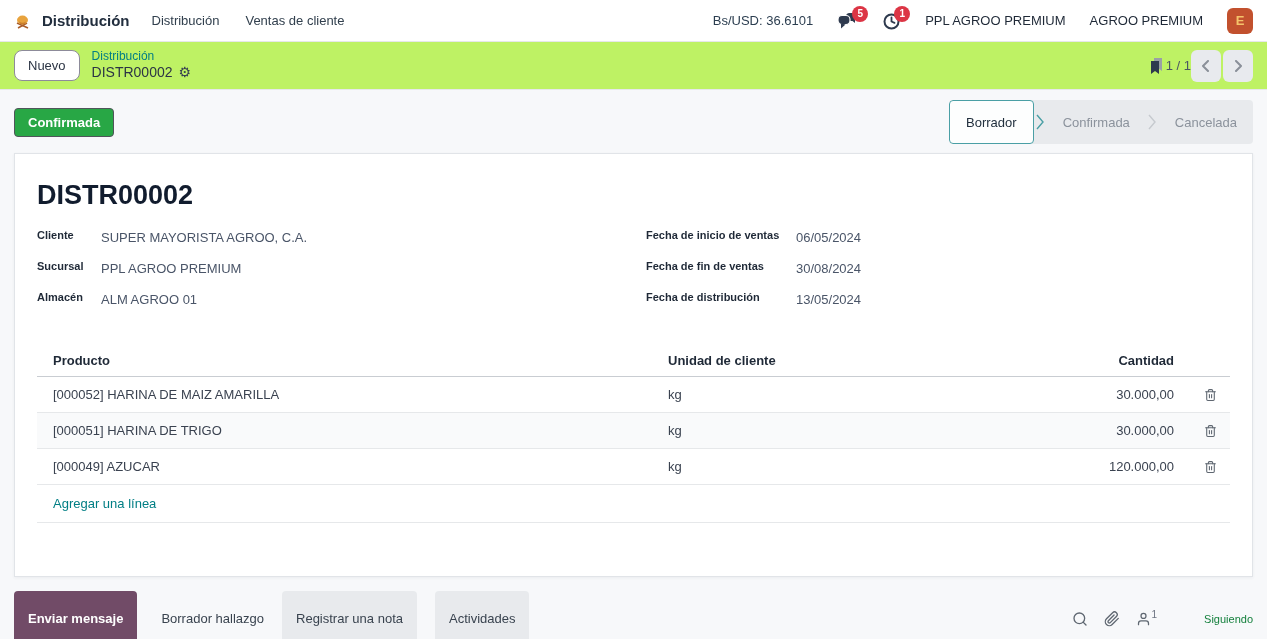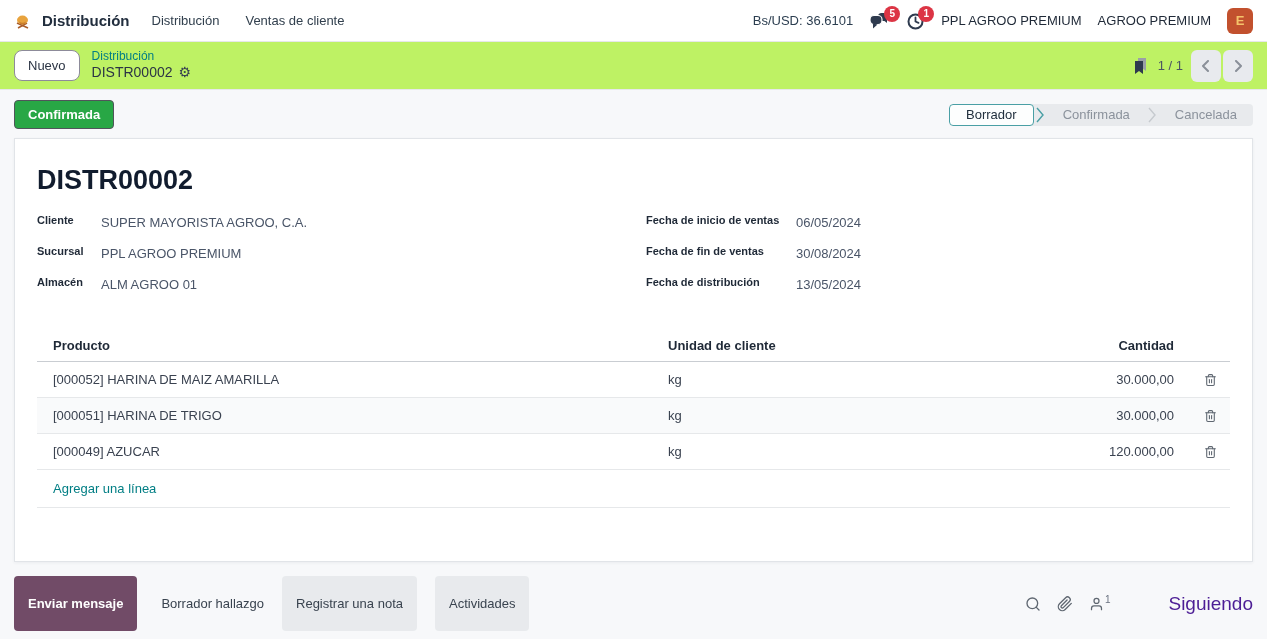--- a/index.html
+++ b/index.html
@@ -14,21 +14,21 @@
 
   
   .navbar {
     height: 42px; background: #fff; border-bottom: 1px solid #e6e8ea;
     display: flex; align-items: center; padding: 0 14px; gap: 10px;
   }
   .nav-left { display: flex; align-items: center; gap: 18px; }
   .app-brand { display: flex; align-items: center; gap: 8px; cursor: pointer; }
   .app-name { font-size: 15px; font-weight: 700; color: #222e3e; }
   .nav-item { font-size: 13px; color: #32404e; padding: 6px 4px; cursor: pointer; }
-  .nav-right { margin-left: auto; display: flex; align-items: center; gap: 16px; }
+  .nav-right { margin-left: auto; display: flex; align-items: center; gap: 24px; }
   .rate { font-size: 13px; color: #2c3e50; }
   .icon-badge-wrap { position: relative; display: inline-flex; cursor: pointer; }
   .badge {
     position: absolute; top: -6px; right: -9px; min-width: 16px; height: 16px;
     background: #dc3545; color: #fff; border-radius: 50%;
     font-size: 10px; font-weight: 700; display: flex; align-items: center; justify-content: center;
     padding: 0 3px;
   }
   .company-name { font-size: 13px; color: #1f2937; cursor: pointer; }
   .avatar {
@@ -44,40 +44,40 @@
   }
   .btn-new {
     background: #fff; border: 1px solid #8d8b9a; border-radius: 8px;
     padding: 7px 13px; font-size: 13px; color: #2c3545; cursor: pointer;
     font-family: inherit;
   }
   .breadcrumbs { margin-left: 12px; line-height: 1.25; }
   .breadcrumb-parent { font-size: 12px; color: #017e84; cursor: pointer; }
   .breadcrumb-current { font-size: 14px; color: #2c3545; display: flex; align-items: center; gap: 6px; }
   .gear { font-size: 14px; color: #374151; cursor: pointer; font-family: "DejaVu Sans", sans-serif; }
-  .cp-right { margin-left: auto; display: flex; align-items: center; gap: 8px; }
+  .cp-right { margin-left: auto; display: flex; align-items: center; gap: 0; }
   .pager-text { font-size: 13px; color: #4b5563; }
   .pager-btns { display: flex; gap: 2px; }
   .pager-btn {
     width: 30px; height: 32px; background: #e8eaee; border: none; border-radius: 6px;
     display: flex; align-items: center; justify-content: center; cursor: pointer;
   }
 
   
   .status-row {
     padding: 10px 14px 9px; display: flex; align-items: center; justify-content: space-between;
   }
   .btn-confirm {
     background: #28a745; border: 1px solid #50555a; border-radius: 4px;
     color: #fff; font-size: 13px; font-weight: 700; padding: 6px 13px; cursor: pointer;
     font-family: inherit;
   }
   .statusbar {
     display: flex; align-items: stretch; background: #e8eaed; border-radius: 4px;
-    overflow: hidden; height: 22px;
+    overflow: hidden; height: 44px;
   }
   .status-step { display: flex; align-items: center; padding: 0 16px; font-size: 13px; color: #8b929c; cursor: pointer; }
   .status-step.active {
     background: #fdfefe; border: 1px solid #4a9fa5; border-radius: 4px;
     color: #22303e; font-weight: 500;
   }
   .status-sep { display: flex; align-items: center; padding: 0 2px; }
 
   
   .sheet {
@@ -117,21 +117,21 @@
   .chat-btn {
     font-family: inherit; font-size: 13px; border: none; border-radius: 4px;
     padding: 20px 14px; cursor: pointer; color: #39434f; background: transparent;
   }
   .chat-btn.primary { background: #714b67; color: #fff; font-weight: 700; margin-right: 10px; }
   .chat-btn.flat { margin-right: 4px; }
   .chat-btn.soft { background: #e8eaed; margin-right: 18px; }
   .chatter-right { margin-left: auto; display: flex; align-items: center; gap: 16px; }
   .ch-icon { display: inline-flex; align-items: flex-start; cursor: pointer; }
   .follower-sup { font-size: 10px; color: #6b7280; margin-left: 1px; margin-top: -2px; }
-  .following { color: #4c1d95; font-size: 19px; margin-left: 42px; cursor: pointer; }
+  .following { color: #15803d; font-size: 11px; margin-left: 31px; cursor: pointer; }
 
   svg { display: block; }
 </style>
 </head>
 <body>
 
 <header class="navbar">
   <div class="nav-left">
     <div class="app-brand">
       <span>

